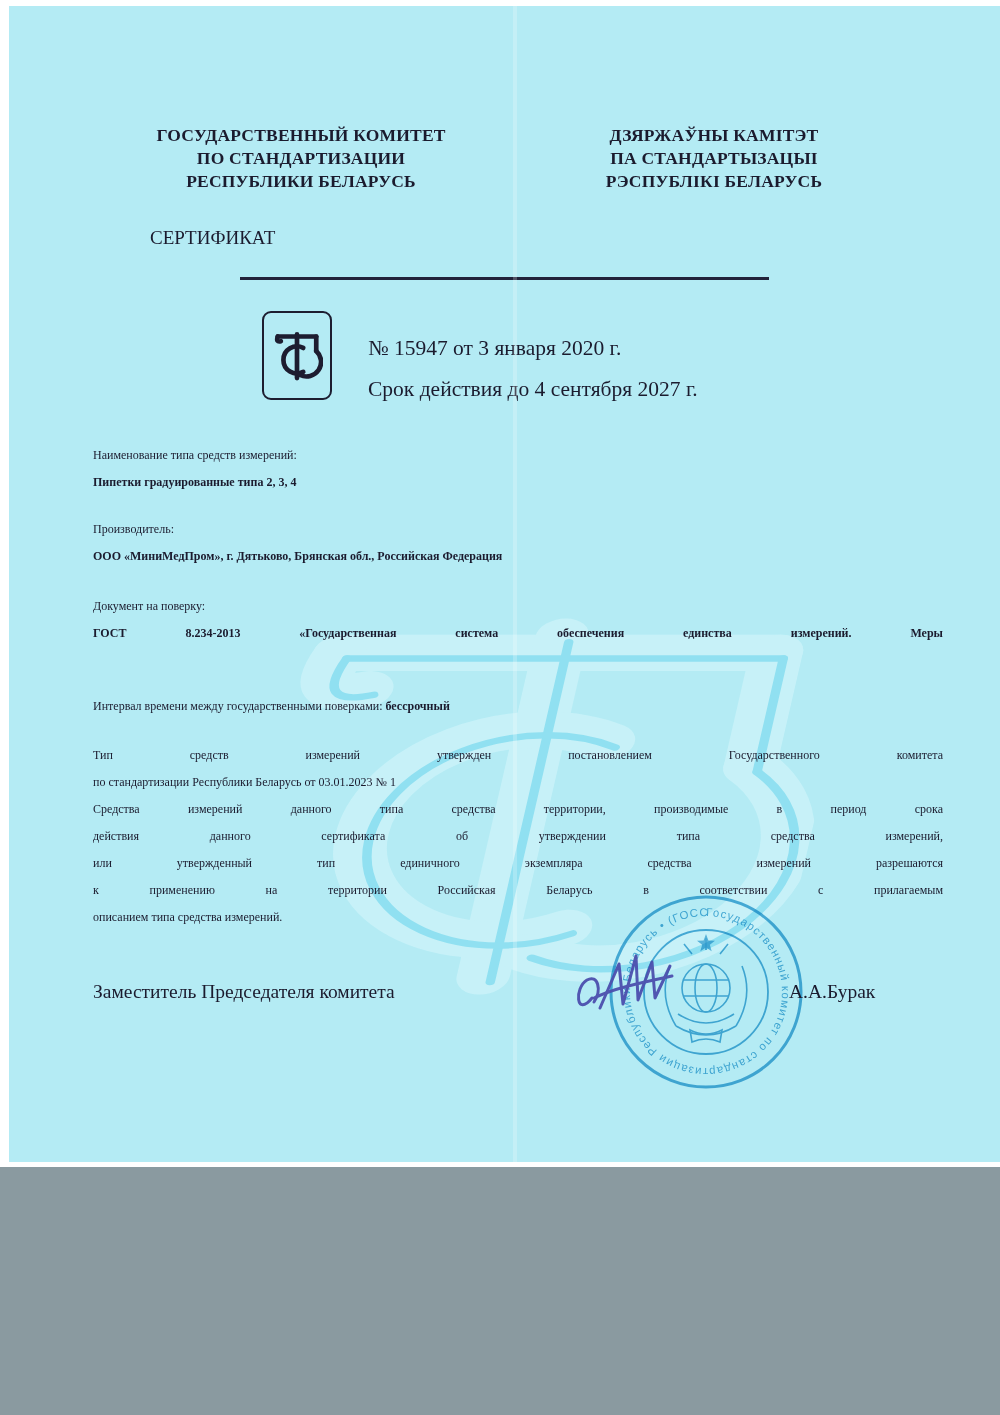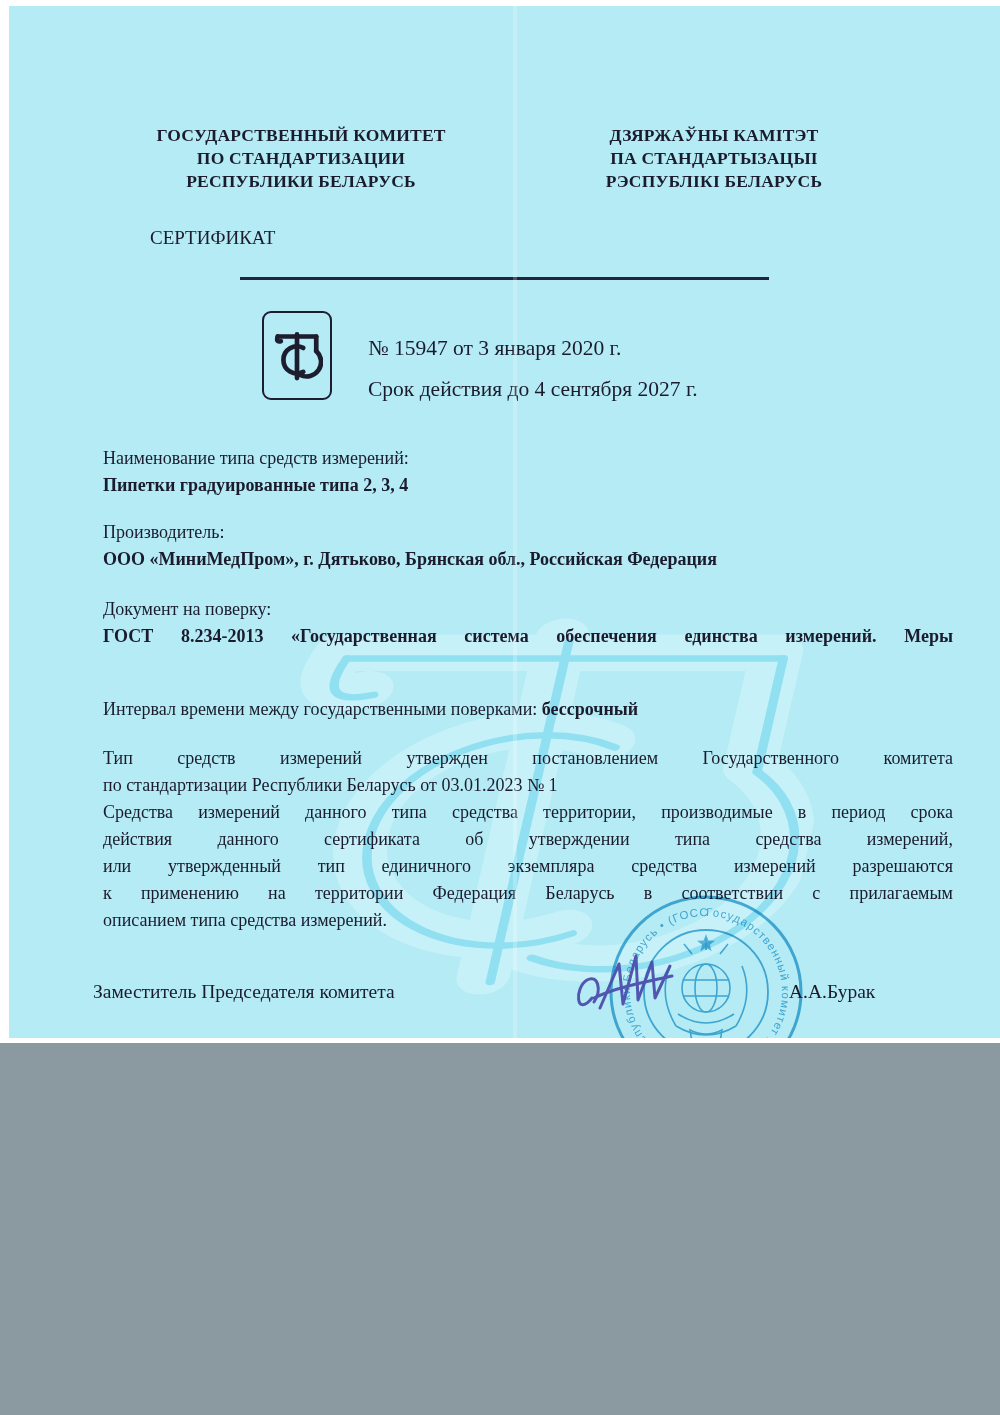--- a/index.html
+++ b/index.html
@@ -1,17 +1,17 @@
 <!DOCTYPE html>
 <html><head>
 <meta charset="utf-8">
 <style>
   html,body{margin:0;padding:0;background:#8a9aa0;}
   .page{
-    position:relative;width:1000px;height:1043px;margin:0 auto;
+    position:relative;width:1000px;height:1167px;margin:0 auto;
     background:#b4ebf4;overflow:hidden;
     font-family:"Liberation Serif","DejaVu Serif",serif;
     color:#1b1b2e;
   }
   .edge{position:absolute;background:#ffffff;z-index:8;}
   .edge-left{left:0;top:0;width:9px;height:100%;}
   .edge-top{left:0;top:0;width:100%;height:6px;}
   .edge-bottom{left:0;bottom:0;width:100%;height:5px;}
   .scan-streak{position:absolute;left:513px;top:0;width:4px;height:100%;
     background:rgba(255,255,255,0.22);z-index:7;}
@@ -22,21 +22,21 @@
     text-align:left;font-weight:normal;font-size:19px;line-height:26px;z-index:2;width:700px;}
   .title-rule{position:absolute;left:240px;top:277px;width:529px;height:3px;
     background:#23233a;z-index:2;}
 
   .logo-box{position:absolute;left:262px;top:311px;width:66px;height:85px;
     border:2.5px solid #1d1d30;border-radius:9px;z-index:2;
     display:flex;align-items:center;justify-content:center;}
 
   .cert-num{position:absolute;left:368px;font-size:21.5px;z-index:2;}
 
-  .lbl{position:absolute;left:103px;width:850px;font-size:18px;z-index:2;}
+  .lbl{position:absolute;left:93px;width:850px;font-size:12px;z-index:2;}
   .b{font-weight:bold;}
   .jline{text-align:justify;text-align-last:justify;}
 
   .sig-title{position:absolute;left:93px;top:981px;font-size:19.5px;z-index:2;}
   .signer{position:absolute;left:789px;top:981px;font-size:19.5px;z-index:5;}
 
   .watermark{position:absolute;left:228px;top:572px;width:590px;height:465px;
     z-index:1;transform:skewX(-13deg);opacity:.95;}
   .seal{position:absolute;left:606px;top:892px;width:200px;height:200px;z-index:3;
     opacity:.8;mix-blend-mode:multiply;}
@@ -120,21 +120,21 @@
     <span>Интервал времени между государственными поверками:</span>
     <span class="b">бессрочный</span>
   </div>
 
   <div class="lbl jline" style="top:748px;">Тип средств измерений утвержден постановлением Государственного комитета</div>
   <div class="lbl" style="top:775px;">по стандартизации Республики Беларусь от 03.01.2023 № 1</div>
 
   <div class="lbl jline" style="top:802px;">Средства измерений данного типа средства территории, производимые в период срока</div>
   <div class="lbl jline" style="top:829px;">действия данного сертификата об утверждении типа средства измерений,</div>
   <div class="lbl jline" style="top:856px;">или утвержденный тип единичного экземпляра средства измерений разрешаются</div>
-  <div class="lbl jline" style="top:883px;">к применению на территории Федерация Беларусь в соответствии с прилагаемым</div>
+  <div class="lbl jline" style="top:883px;">к применению на территории Российская Беларусь в соответствии с прилагаемым</div>
   <div class="lbl" style="top:910px;">описанием типа средства измерений.</div>
 
   <div class="sig-title">Заместитель Председателя комитета</div>
   <div class="signer">А.А.Бурак</div>
 
   <div class="seal">
     <svg width="200" height="200" viewBox="0 0 200 200">
       <defs>
         <path id="ringPath" d="M 100,24 A 76,76 0 1 1 99.9,24"></path>
       </defs>

